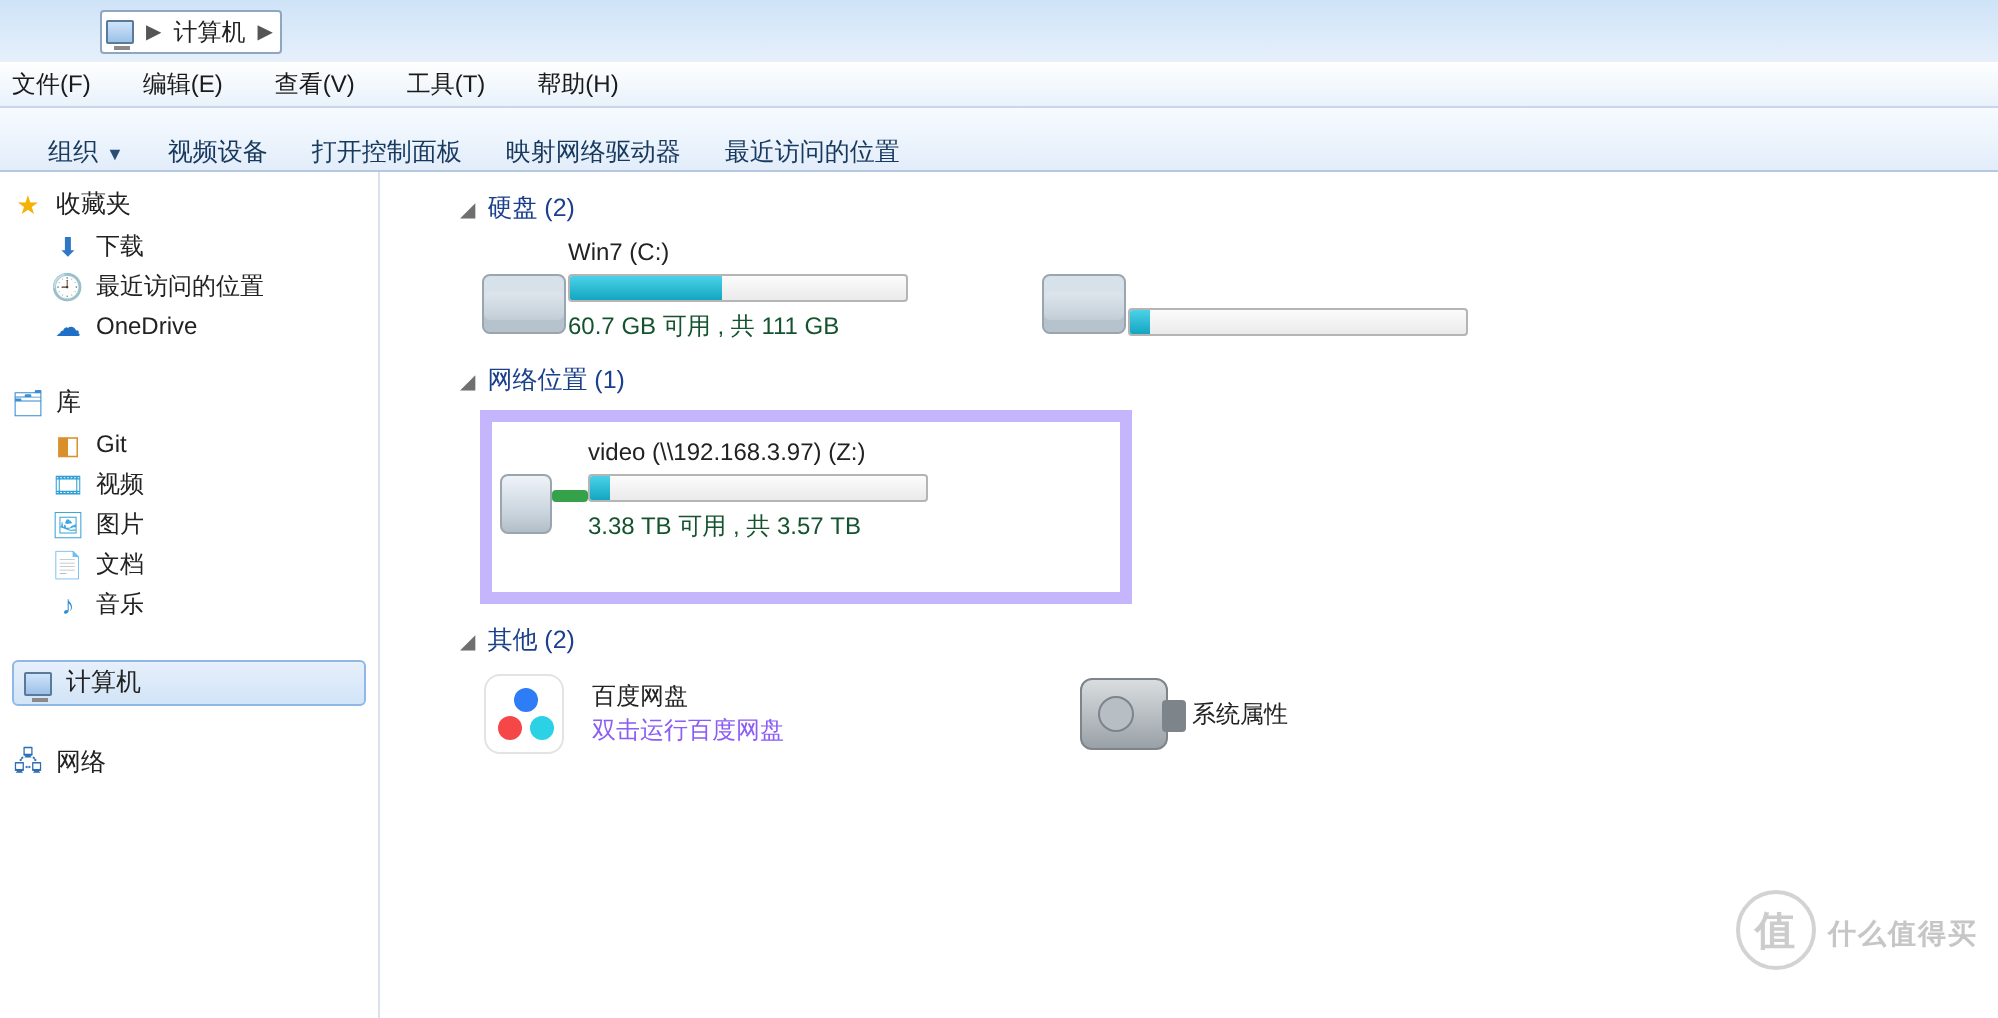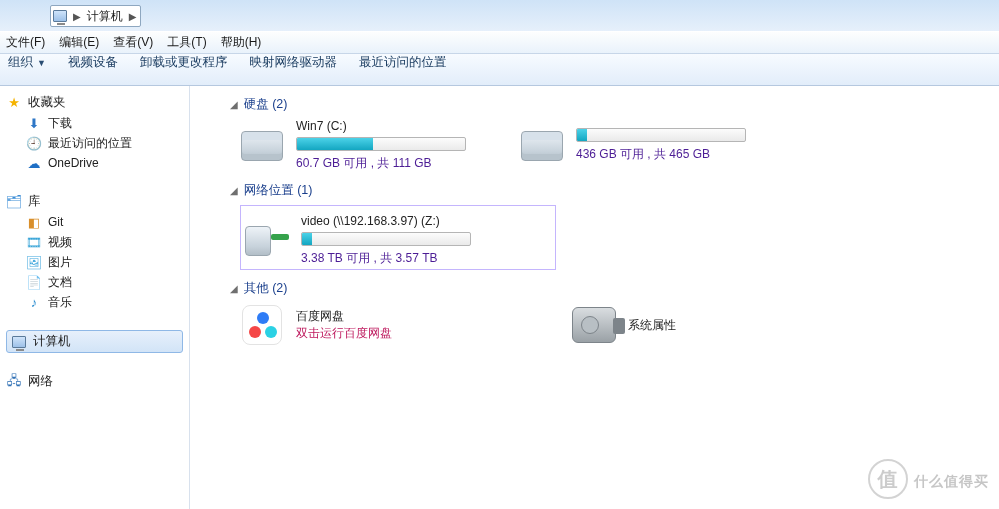--- a/index.html
+++ b/index.html
@@ -45,32 +45,32 @@
     font-size: 12px;
   }
   .tri-right { font-size: 10px; color:#555; }
   .menu-bar {
     height: 22px;
     background: linear-gradient(to bottom, #fdfefe, #e9f2fb);
     border-bottom: 1px solid #c7d6e8;
     display: flex;
     align-items: center;
     padding: 0 6px;
-    gap: 14px;
+    gap: 26px;
     font-size: 12px;
     color: #1a1a1a;
   }
   .menu-bar span { cursor: default; }
   .cmd-bar {
     height: 32px;
     background: linear-gradient(to bottom, #f7fbff, #e2edfa);
     border-bottom: 1px solid #b5c8df;
     display: flex;
-    align-items: flex-start;
-    padding: 0 8px;
+    align-items: flex-end;
+    padding: 0 24px;
     gap: 22px;
     font-size: 12.5px;
     color: #17395e;
   }
   .cmd-bar .item { display:flex; align-items:center; gap:4px; cursor:default;}
   .cmd-bar .arrow-down { font-size:9px; color:#2a4d73; }
   .body-split {
     display:flex;
     height: calc(509px - 32px - 22px - 32px);
   }
@@ -110,22 +110,22 @@
   .section-head {
     display:flex; align-items:center; gap:6px;
     color:#1a3f8c; font-size:12.5px;
     cursor:default;
     margin:4px 0 6px 30px;
   }
   .section-head .tri { font-size:10px; color:#6f6f6f; }
   .drives { margin-left:40px; display:flex; flex-wrap:wrap; gap:30px 40px; }
   .drive {
     width: 240px;
-    display:flex; gap:12px;
-    align-items:center;
+    display:flex; gap:0;
+    align-items:flex-end;
   }
   .drive-ico {
     width:44px; height:40px;
     display:flex; align-items:center; justify-content:center;
     font-size:30px;
   }
   .drive-ico.hdd::before{
     content:""; display:block; width:40px; height:28px;
     background:
       linear-gradient(to bottom,#eef3f8,#c7d2db 70%,#b2bec7);
@@ -146,27 +146,27 @@
   .drive-name{color:#222; margin-bottom:4px;}
   .bar{
     width:170px; height:14px; border:1px solid #b5b5b5;
     background: linear-gradient(to bottom,#fcfcfc,#eaeaea);
     border-radius:2px; overflow:hidden; margin-bottom:4px;
   }
   .bar-fill{
     height:100%;
     background: linear-gradient(to bottom,#4bd2e8,#13a6c1);
   }
-  .drive-sub{ color:#4c1d95; }
+  .drive-sub{ color:#14532d; }
   .highlight-box{
-    border:1px solid #c4b5fd;
-    padding:8px 70px 2px 4px;
+    border:6px solid #c4b5fd;
+    padding:8px 70px 24px 4px;
     display:inline-block;
   }
-  .other-items { margin-left:40px; display:flex; gap:92px; }
+  .other-items { margin-left:40px; display:flex; gap:60px; }
   .other {
     display:flex; align-items:center; gap:12px;
     width:240px;
   }
   .other-ico{
     width:44px; height:44px; display:flex; align-items:center; justify-content:center;
     font-size:32px;
   }
   .baidu-ico{
     width:40px;height:40px;border:1px solid #e3e3e3;border-radius:8px;
@@ -190,23 +190,23 @@
   .cam-ico::before{
     content:"";position:absolute;right:-10px;top:10px;
     width:12px;height:16px;background:#7d848a;border-radius:2px;
   }
   .cam-ico::after{
     content:"";position:absolute;left:8px;top:8px;
     width:16px;height:16px;border-radius:50%;background:#b8bfc4;
     border:1px solid #7d848a;
   }
   .other-title{color:#222;}
-  .other-sub{color:#be185d;}
+  .other-sub{color:#8b5cf6;}
   .watermark{
-    position:fixed; right:10px; bottom:10px;
+    position:fixed; right:10px; bottom:24px;
     font-size:14px; color:#b8b8b8;
     font-weight:bold;
     font-family:"Microsoft YaHei",sans-serif;
     letter-spacing:1px;
     opacity:.8;
   }
   .watermark .circ{
     display:inline-flex;width:40px;height:40px;border:2px solid #c9c9c9;border-radius:50%;
     align-items:center;justify-content:center;font-size:20px;color:#c0c0c0;margin-right:6px;
   }
@@ -234,21 +234,21 @@
   <span>工具(T)</span>
   <span>帮助(H)</span>
 </div>
 
 <div class="cmd-bar">
   <div class="item">
     <span>组织</span>
       <span class="arrow-down">▼</span>
   </div>
   <div class="item">视频设备</div>
-  <div class="item">卸载或更改程序</div>
+  <div class="item">打开控制面板</div>
   <div class="item">映射网络驱动器</div>
   <div class="item">最近访问的位置</div>
 </div>
 
 <div class="body-split">
 
   <div class="nav">
     <div class="nav-group">
       <div class="nav-group-title">
         <span class="ico" style="color:#f5b301">★</span>
@@ -328,21 +328,20 @@
             </div>
           <div class="drive-sub">60.7 GB 可用 , 共 111 GB</div>
         </div>
       </div>
       <div class="drive">
         <div class="drive-ico hdd"></div>
         <div class="drive-info">
           <div class="bar">
               <div class="bar-fill" style="width:6%"></div>
             </div>
-          <div class="drive-sub">436 GB 可用 , 共 465 GB</div>
         </div>
       </div>
     </div>
 
     <div class="section-head" style="margin-top:10px">
       <span class="tri">◢</span>
       <span>网络位置 (1)</span>
     </div>
     <div style="margin-left:40px">
       <div class="highlight-box">

